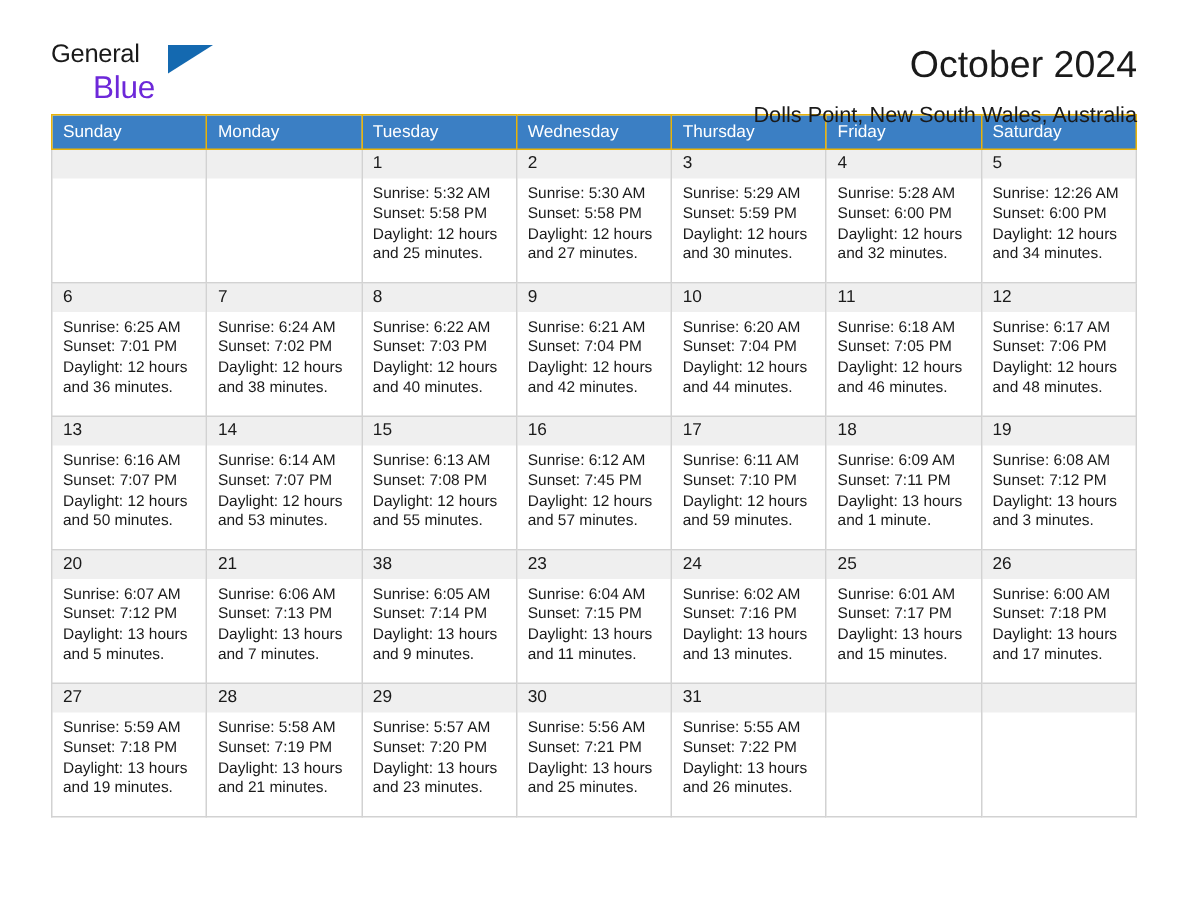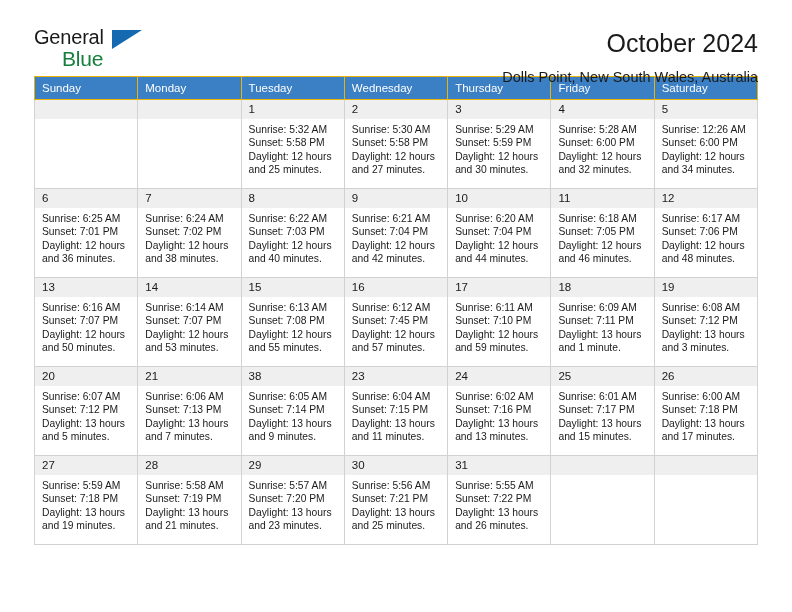--- a/index.html
+++ b/index.html
@@ -34,40 +34,40 @@
   .logo {
     position: relative;
     width: 112px;
     height: 48px;
     flex: 0 0 auto;
   }
   .logo-general {
     position: absolute;
     left: 0;
     top: 0;
-    font-size: 20px;
+    font-size: 17px;
     letter-spacing: -0.2px;
     color: #1a1a1a;
     font-family: "Liberation Sans", sans-serif;
   }
   .logo-tri {
     position: absolute;
     left: 78px;
     top: 4px;
     width: 0;
     height: 0;
     border-left: 30px solid #1469b0;
     border-bottom: 19px solid transparent;
   }
   .logo-blue {
     position: absolute;
     left: 28px;
     top: 21px;
     font-size: 21px;
-    color: #15803d;
+    color: #6d28d9;
     letter-spacing: -0.2px;
   }
 
   .titles {
     text-align: right;
     flex: 1 1 auto;
     padding-top: 2px;
   }
   .cal-title {
     font-size: 25px;

